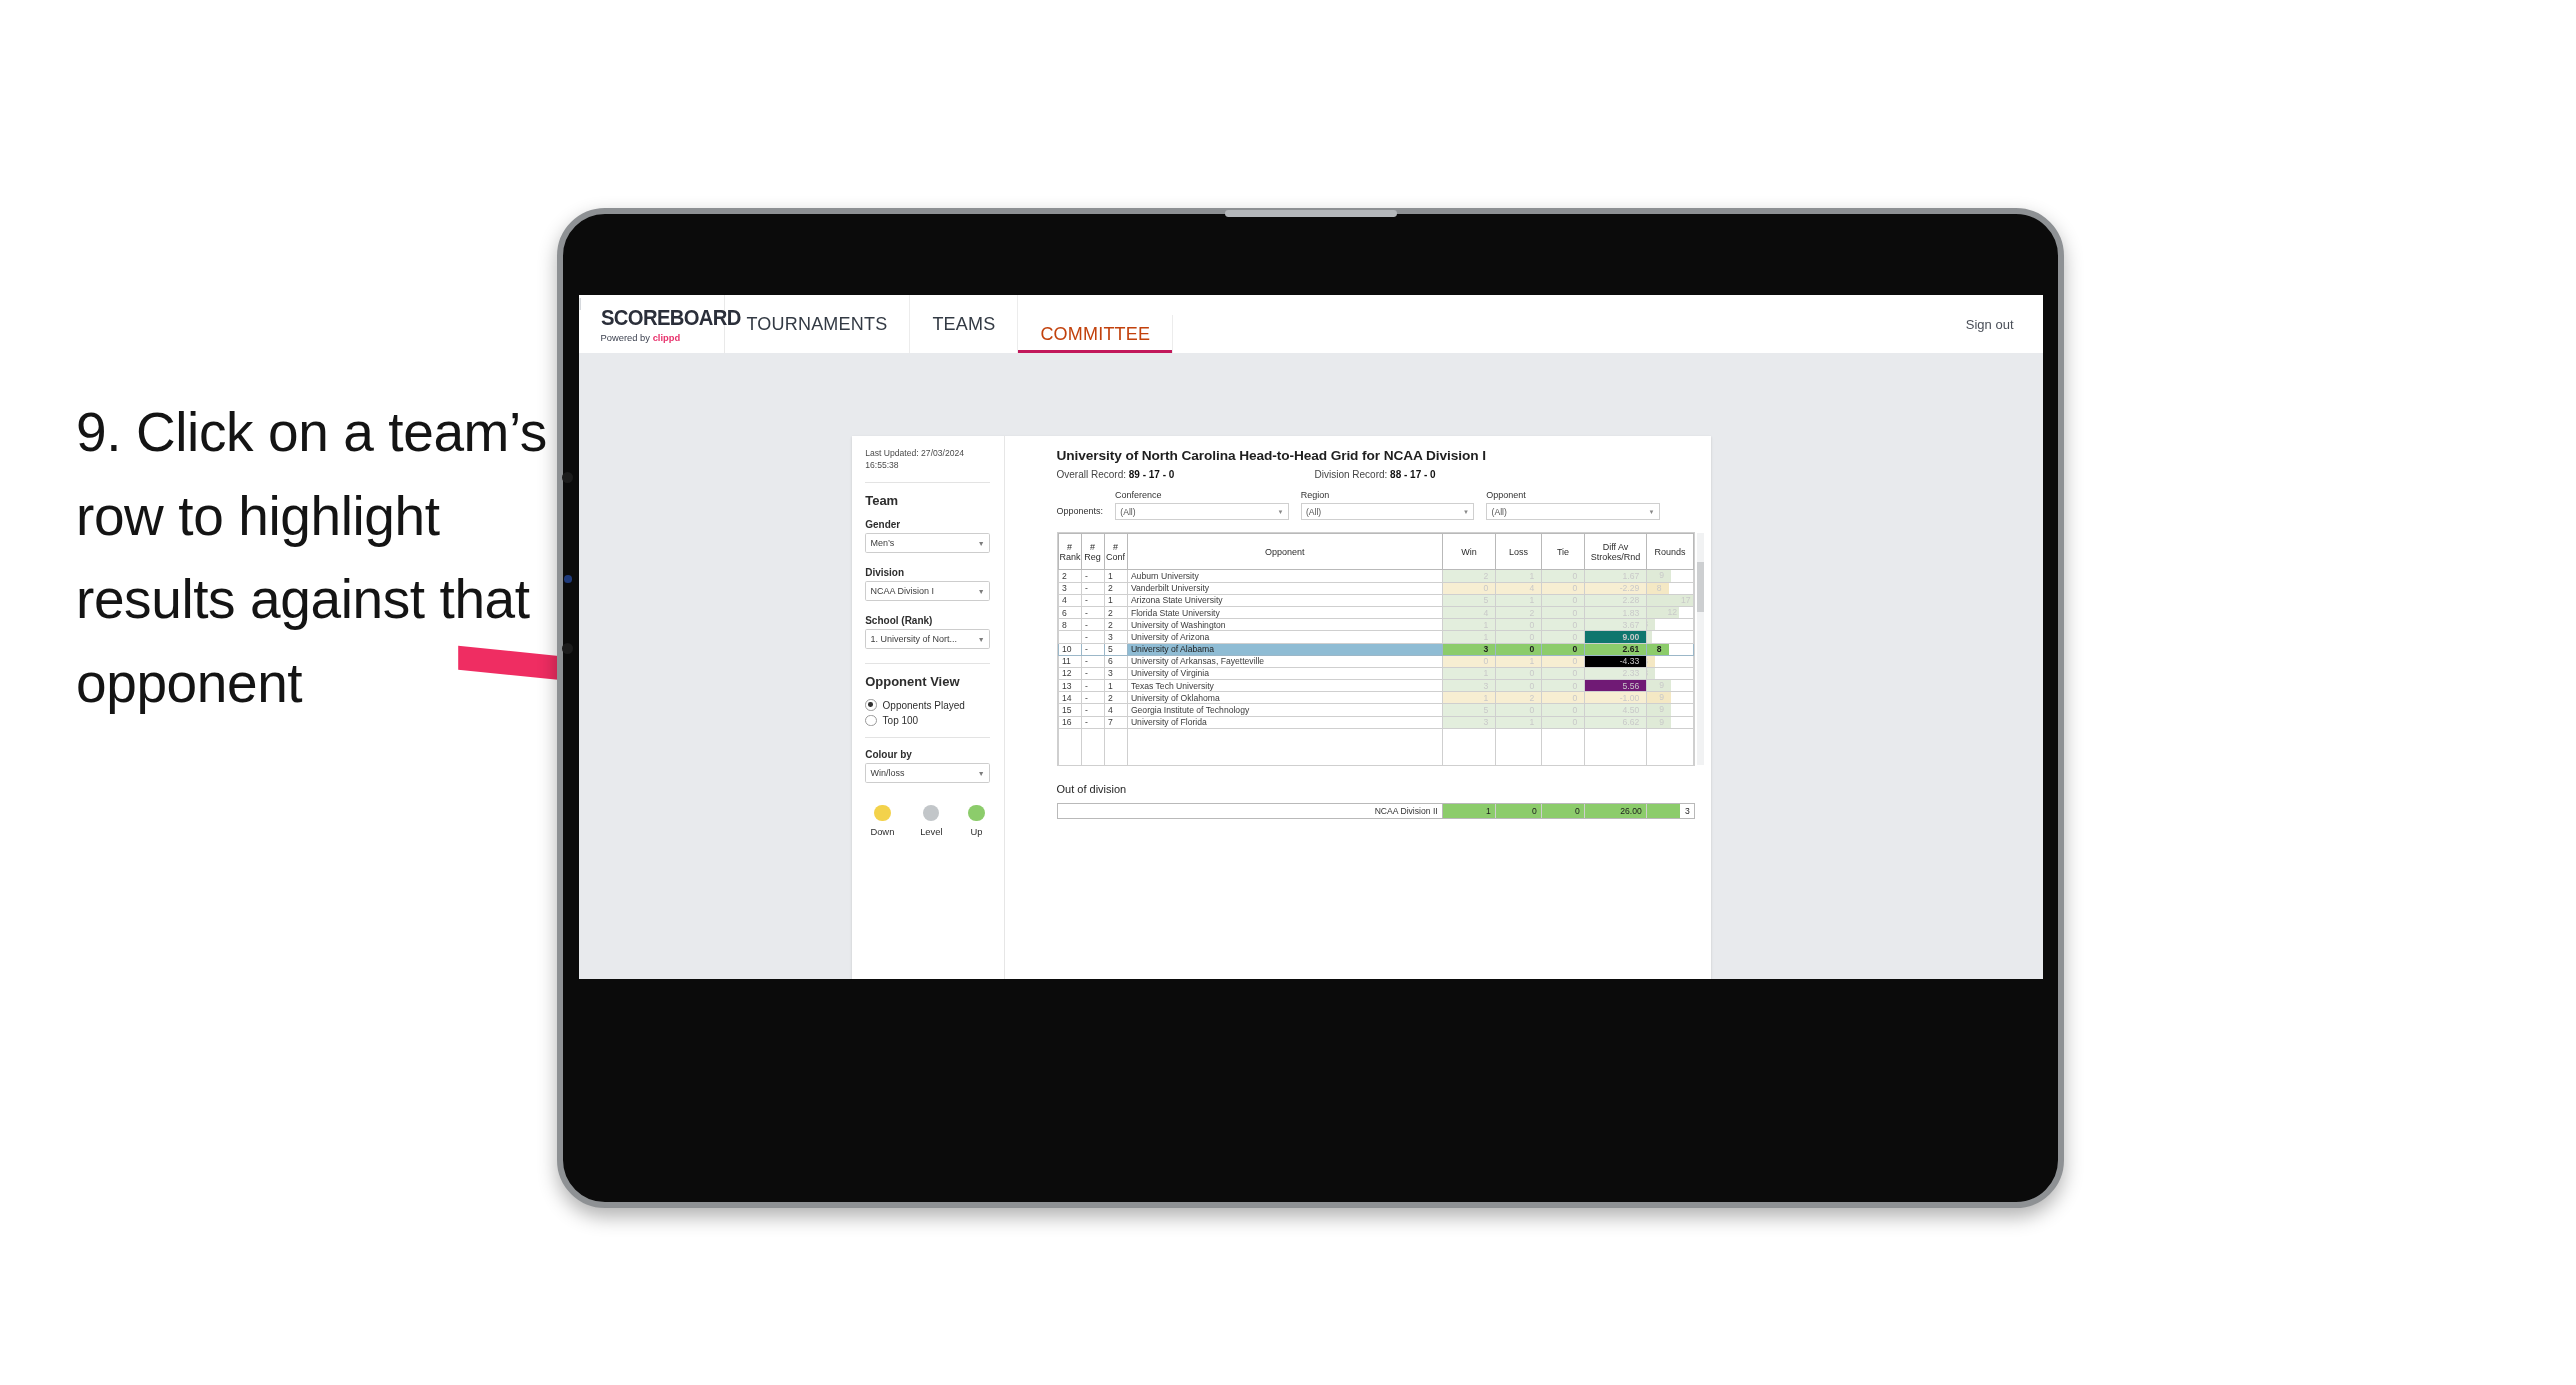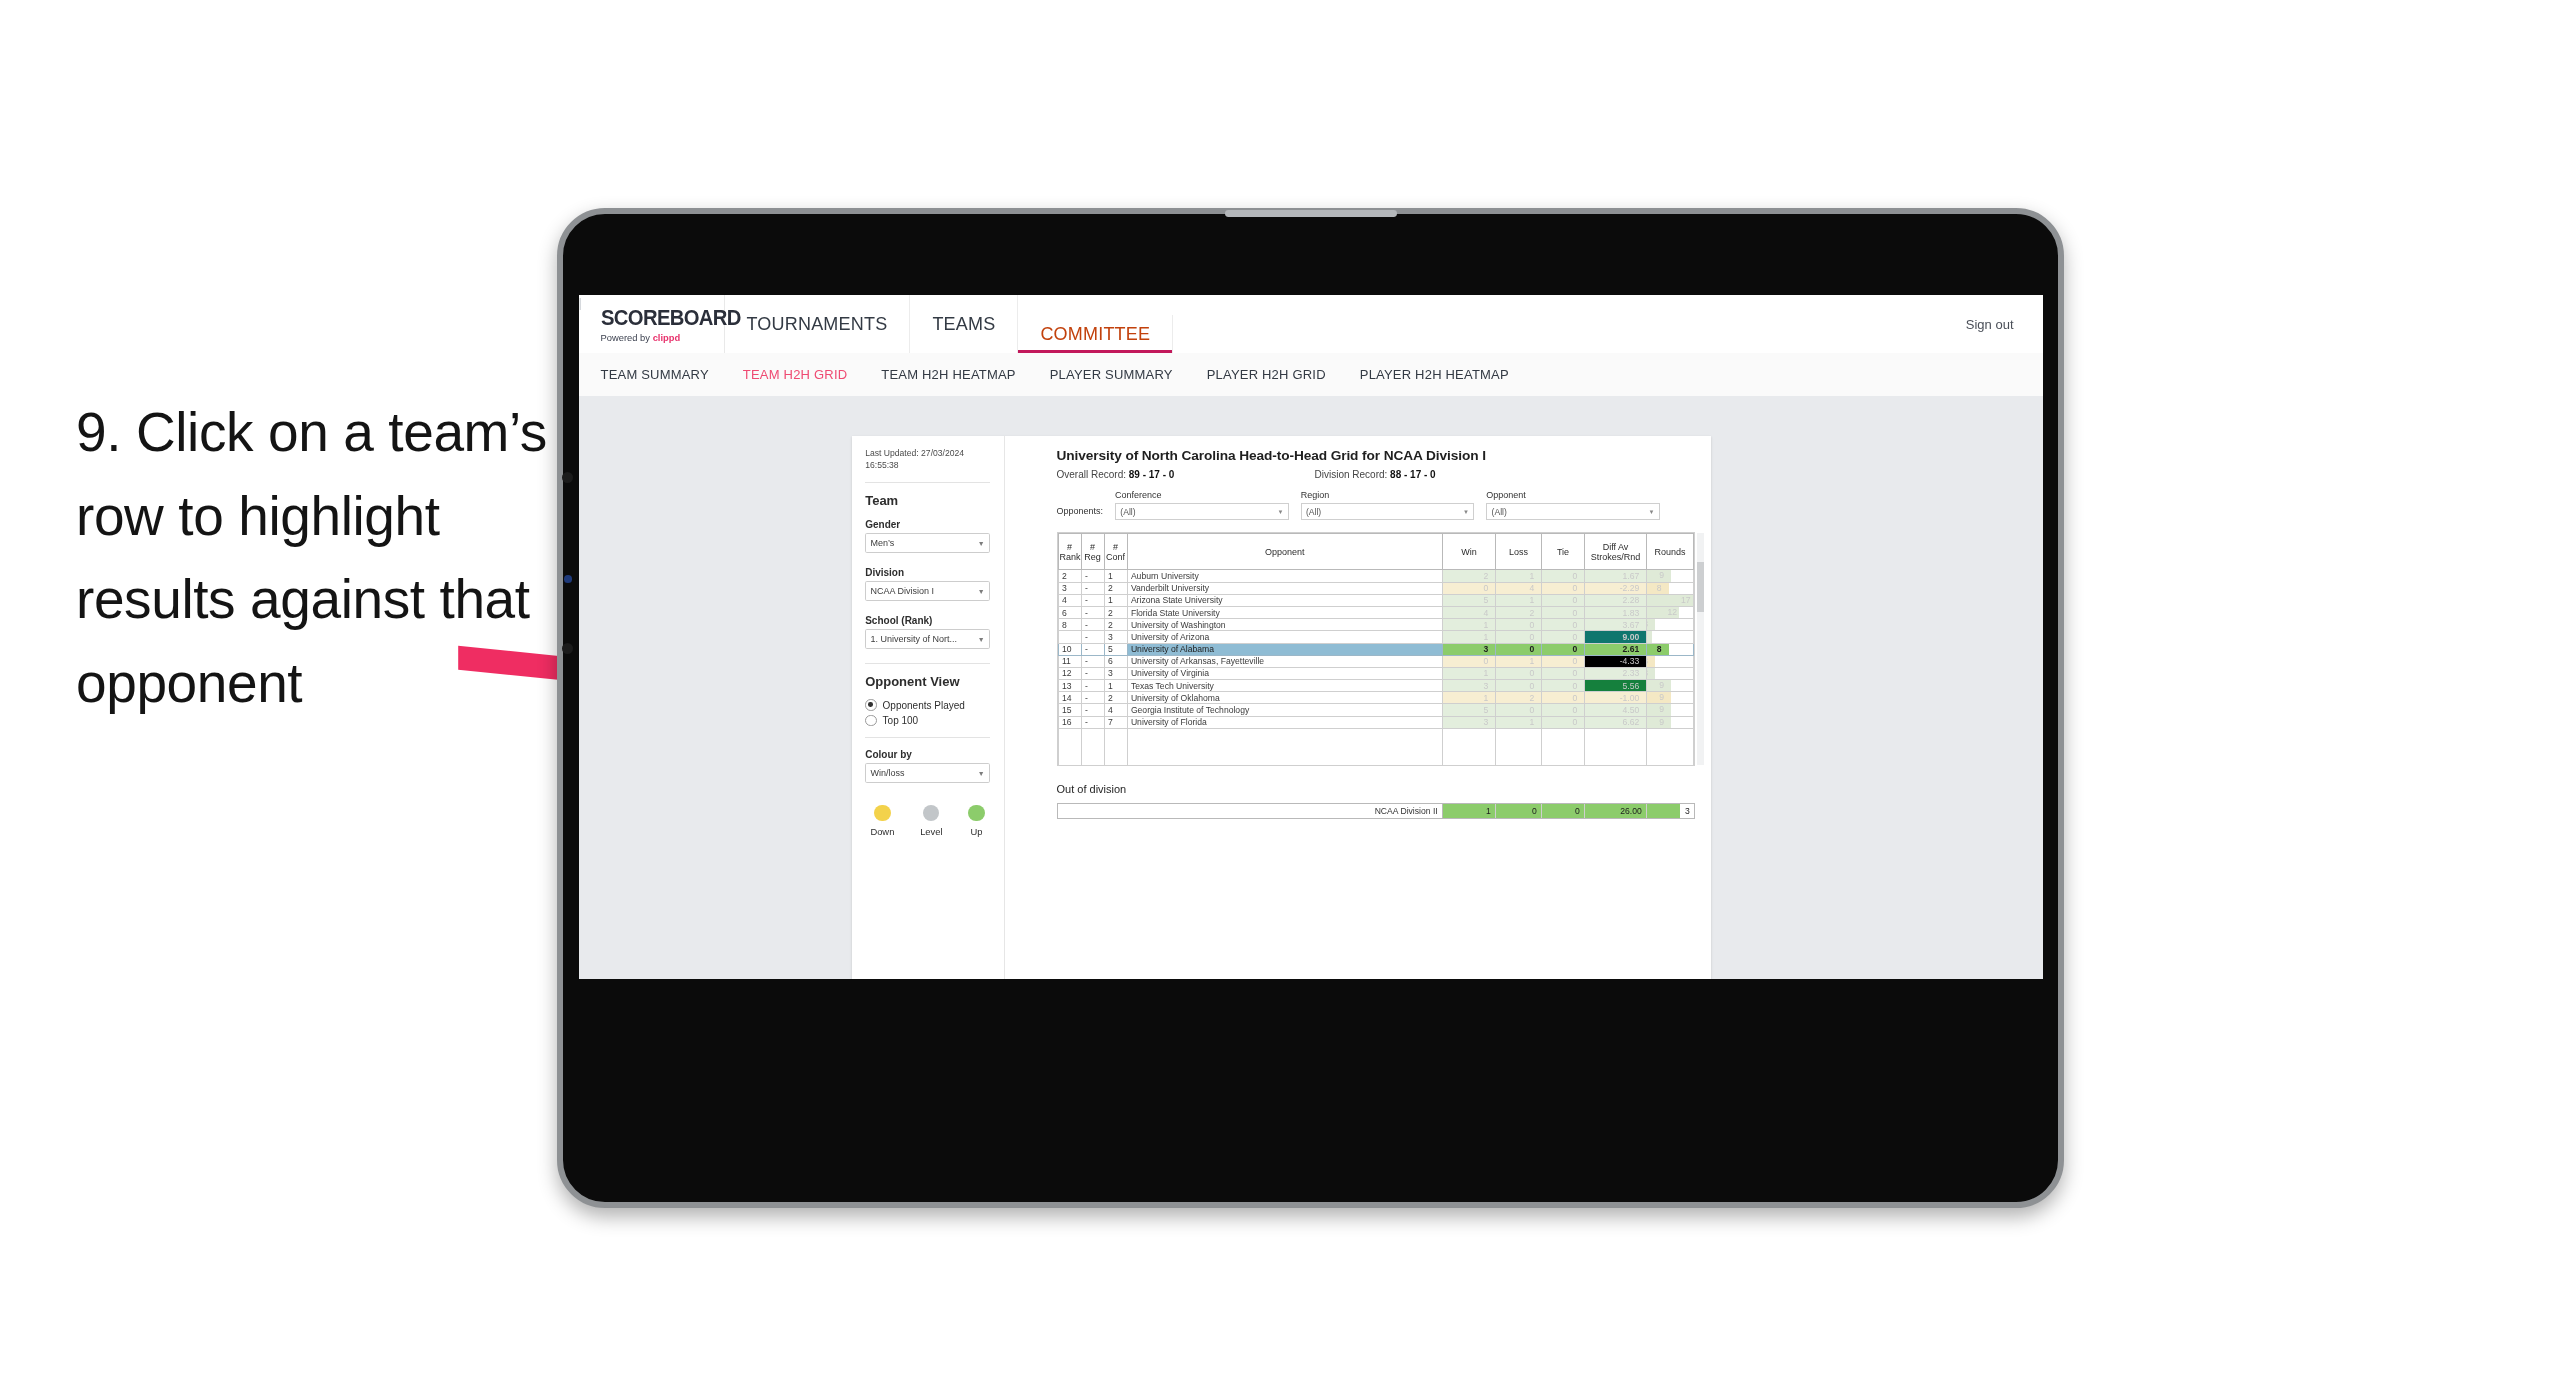--- a/index.html
+++ b/index.html
@@ -171,28 +171,20 @@
         <a href="#">TOURNAMENTS</a>
         <a href="#">TEAMS</a>
         <a href="#" class="active">COMMITTEE</a>
       </nav>
       <div class="signout">
         <span class="bar">|</span>
         <a href="#" style="color:#4a4f58;text-decoration:none;">Sign out</a>
       </div>
     </div>
 
-    <div class="subnav">
-      <a href="#">TEAM SUMMARY</a>
-      <a href="#" class="active">TEAM H2H GRID</a>
-      <a href="#">TEAM H2H HEATMAP</a>
-      <a href="#">PLAYER SUMMARY</a>
-      <a href="#">PLAYER H2H GRID</a>
-      <a href="#">PLAYER H2H HEATMAP</a>
-    </div>
 
     <div class="workspace">
       <div class="sheet">
         <div class="sheet-body">
 
           <aside class="side">
             <div class="updated">Last Updated: 27/03/2024 16:55:38</div>
             <div class="hr"></div>
             <h3>Team</h3>
 
@@ -444,21 +436,21 @@
                       </td>
                     </tr>
                     <tr>
                       <td class="">13</td>
                       <td class="">-</td>
                       <td class="">1</td>
                       <td class="opp">Texas Tech University</td>
                       <td class="num" style="background: rgb(227, 238, 221);"><span class="valtext dim">3</span></td>
                       <td class="num" style="background: rgb(227, 238, 221);"><span class="valtext dim">0</span></td>
                       <td class="num" style="background: rgb(227, 238, 221);"><span class="valtext dim">0</span></td>
-                      <td class="num" style="background: #15803d; padding-left: 28px;"><span class="valtext dim">5.56</span></td>
+                      <td class="num" style="background: #701a75; padding-left: 28px;"><span class="valtext dim">5.56</span></td>
                       <td class="num" style="text-align: left;">
                         <span class="bar" style="width: 52.9412%; background: rgb(223, 234, 215);"></span>
                         <span class="valtext dim" style="float: none; position: absolute; left: calc(52.9412% - 12px); top: 0px;">9</span>
                       </td>
                     </tr>
                     <tr>
                       <td class="">14</td>
                       <td class="">-</td>
                       <td class="">2</td>
                       <td class="opp">University of Oklahoma</td>

